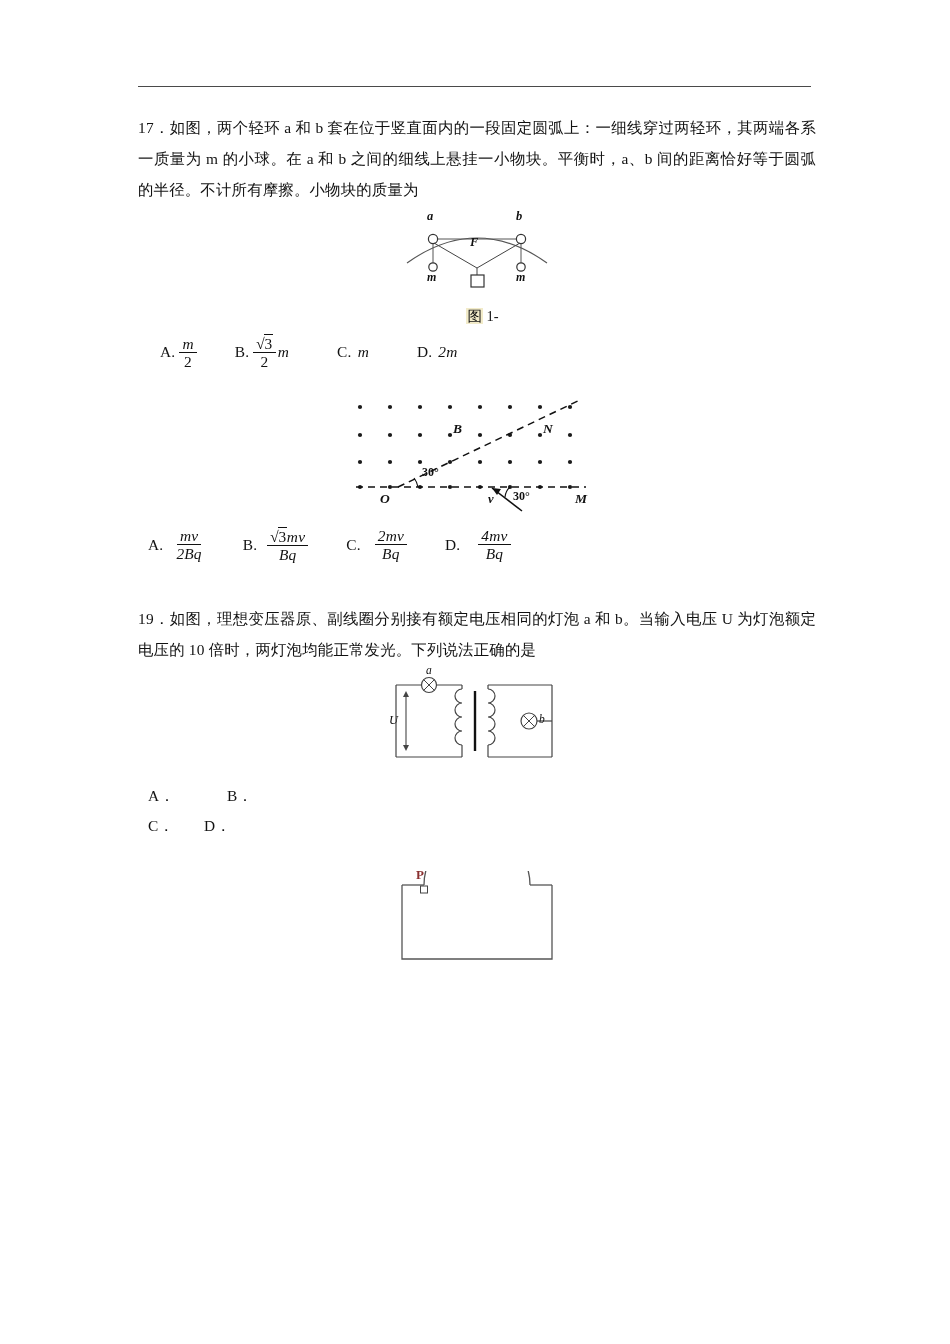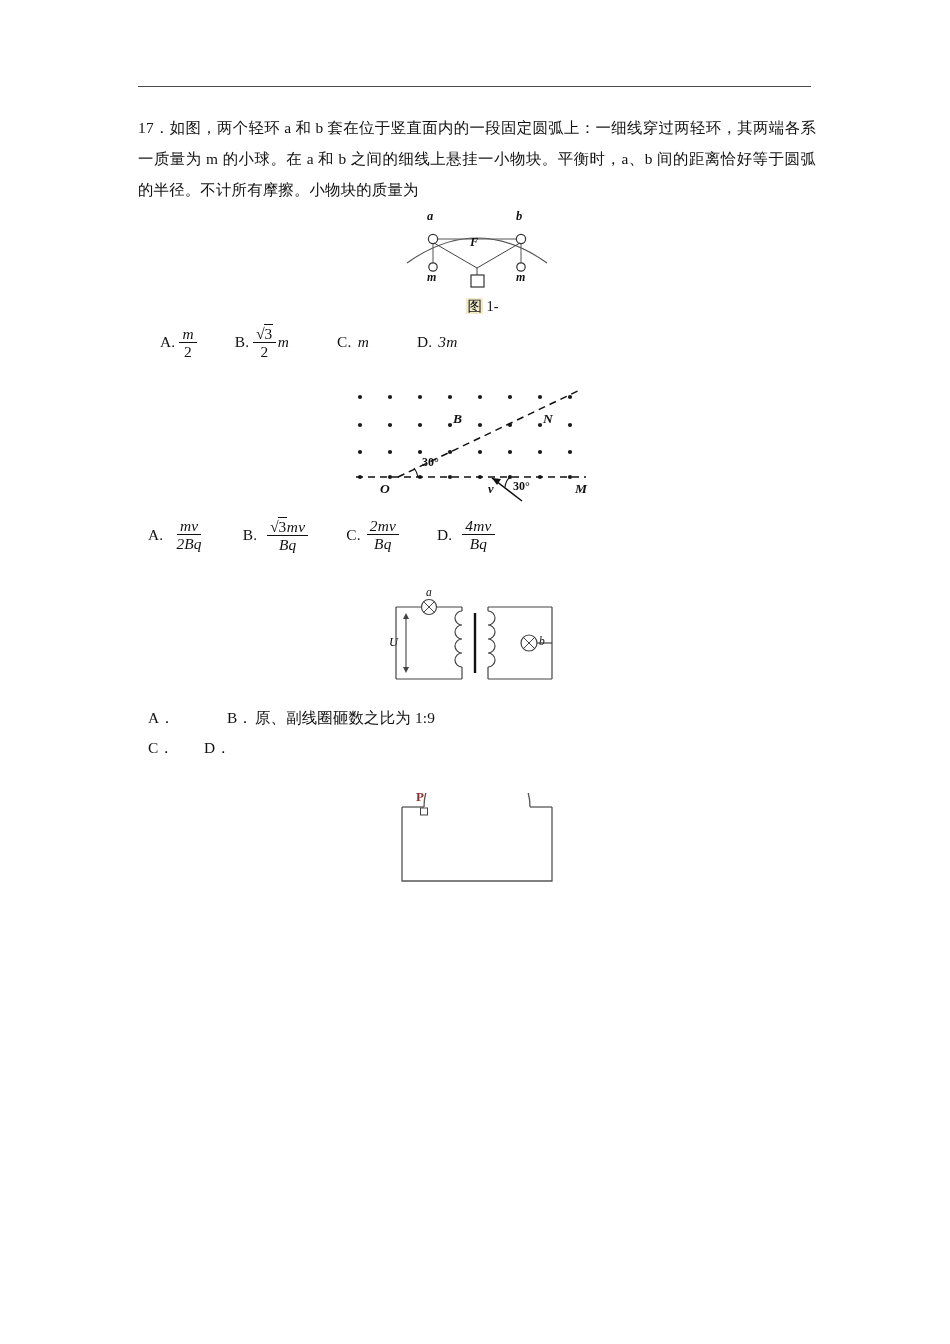--- a/index.html
+++ b/index.html
@@ -46,21 +46,21 @@
     letter-spacing: 0.2px;
   }
   .fig-wrap {
     display: flex;
     justify-content: center;
     align-items: center;
     flex-direction: column;
   }
   .fig-caption {
     font-size: 14.5px;
-    margin-top: 2px;
+    margin-top: 12px;
     text-align: right;
     padding-left: 11px;
   }
   .fig-caption .hl {
     background: #f2ebc9;
     padding: 0 1px;
   }
   .options-row {
     font-size: 15.4px;
     line-height: 30px;
@@ -199,21 +199,21 @@
           <span class="it">m</span>
         </div>
         <div class="opt-spacer-lg"></div>
         <div class="opt">
           <span class="opt-label">C.</span>
           <span class="it" style="margin-left:4px;">m</span>
         </div>
         <div class="opt-spacer-lg"></div>
         <div class="opt">
           <span class="opt-label">D.</span>
-          <span class="it" style="margin-left:4px;">3m</span>
+          <span class="it" style="margin-left:4px;">2m</span>
         </div>
       </div>
     </div>
 
     <div class="q-block" style="margin-top:28px;">
 
       <div class="fig-wrap" style="margin-top:4px;">
         <div class="fig18">
           <svg width="250" height="116" viewBox="0 0 250 116" xmlns="http://www.w3.org/2000/svg">
 
@@ -285,37 +285,38 @@
         <div class="opt">
           <span class="opt-label">B.</span>
           <span class="frac" style="margin-left:8px;text-align:right;">
             <span class="num"><span class="sqrt"><span class="rad">3</span></span><span class="it">mv</span></span>
             <span class="den it">Bq</span>
           </span>
         </div>
         <div class="opt-spacer-md"></div>
         <div class="opt">
           <span class="opt-label">C.</span>
-          <span class="frac" style="margin-left:4px;text-align:right;">
+          <span class="frac" style="margin-left:12px;text-align:right;">
             <span class="num it">2mv</span>
             <span class="den it">Bq</span>
           </span>
         </div>
         <div class="opt-spacer-md"></div>
         <div class="opt">
           <span class="opt-label">D.</span>
-          <span class="frac" style="margin-left:8px;">
+          <span class="frac" style="margin-left:16px;">
             <span class="num it">4mv</span>
             <span class="den it">Bq</span>
           </span>
         </div>
       </div>
     </div>
 
     <div class="q-block" style="margin-top:40px;">
+      <div class="q-text">19．如图，理想变压器原、副线圈分别接有额定电压相同的灯泡 a 和 b。当输入电压 U 为灯泡额定电压的 10 倍时，两灯泡均能正常发光。下列说法正确的是</div>
 
       <div class="fig-wrap" style="margin-top:6px;">
         <div class="fig19">
           <svg width="190" height="100" viewBox="0 0 190 100" xmlns="http://www.w3.org/2000/svg">
 
             <line x1="14" y1="14" x2="80" y2="14" stroke="#444" stroke-width="1.2"></line>
             <line x1="14" y1="14" x2="14" y2="86" stroke="#444" stroke-width="1.2"></line>
             <line x1="14" y1="86" x2="80" y2="86" stroke="#444" stroke-width="1.2"></line>
 
             <circle cx="47" cy="14" r="7.5" fill="#fff" stroke="#444" stroke-width="1.2"></circle>
@@ -358,21 +359,20 @@
         </div>
       </div>
 
       <div class="options-row" style="margin-top:10px; padding-left:10px;">
         <div class="opt">
           <span class="opt-label">A．</span>
         </div>
         <div style="width:50px;"></div>
         <div class="opt">
           <span class="opt-label">B．</span>
-          <span>原、副线圈砸数之比为 1:9</span>
         </div>
       </div>
       <div class="options-row" style="padding-left:10px;">
         <div class="opt">
           <span class="opt-label">C．</span>
         </div>
         <div style="width:28px;"></div>
         <div class="opt">
           <span class="opt-label">D．</span>
         </div>

